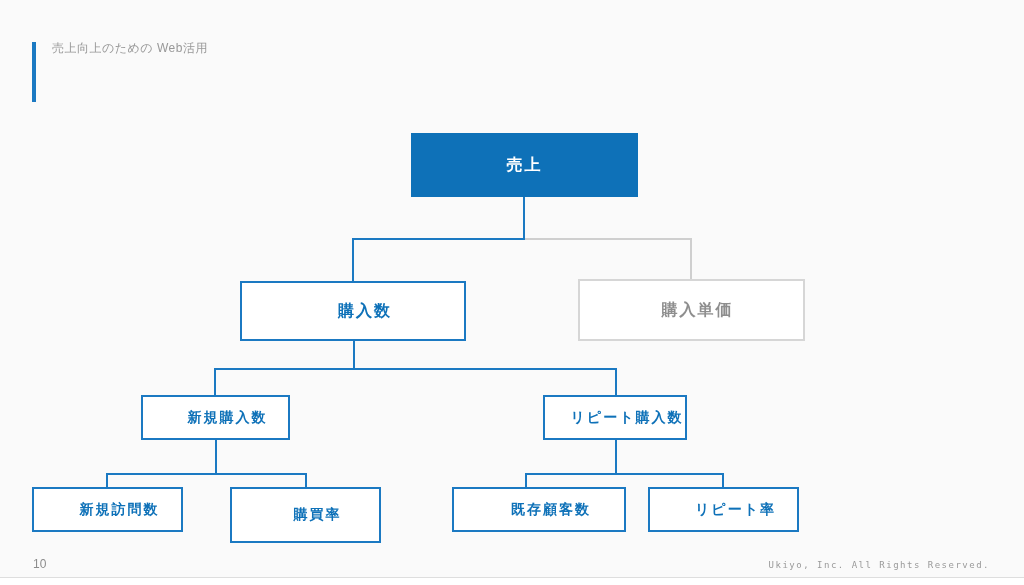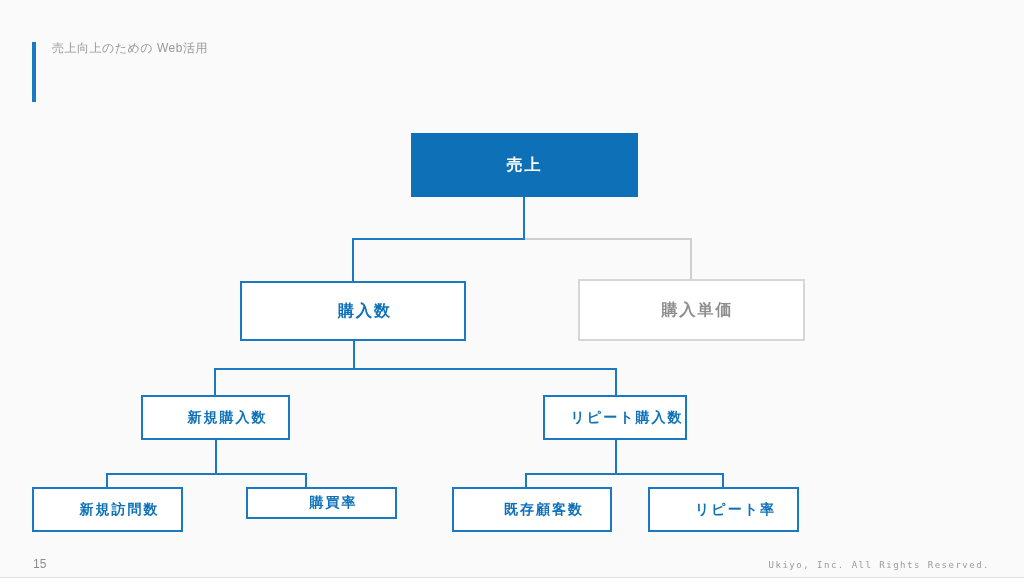--- a/index.html
+++ b/index.html
@@ -34,22 +34,22 @@
   .node.active{border:2px solid var(--line-blue);color:var(--primary-blue);padding-left:24px;}
   .node.inactive{border:2px solid var(--inactive-border);color:var(--muted-gray);}
   .node.lv2{font-size:16px;}
   .node.lv3,.node.lv4{font-size:14px;text-align:center;}
   #node-sales{left:411px;top:133px;width:227px;height:64px;}
   #node-purchase-count{left:240px;top:281px;width:226px;height:60px;}
   #node-unit-price{left:578px;top:279px;width:227px;height:62px;padding-left:12px;}
   #node-new-purchases{left:141px;top:395px;width:149px;height:45px;}
   #node-repeat-purchases{left:543px;top:395px;width:144px;height:45px;}
   #node-new-visits{left:32px;top:487px;width:151px;height:45px;}
-  #node-purchase-rate{left:230px;top:487px;width:151px;height:32px;margin-left:16px;}
-  #node-existing-customers{left:452px;top:487px;width:160px;height:45px;}
+  #node-purchase-rate{left:230px;top:487px;width:151px;height:56px;}
+  #node-existing-customers{left:452px;top:487px;width:174px;height:45px;}
   #node-repeat-rate{left:648px;top:487px;width:151px;height:45px;}
   
   .page-number{position:absolute;left:33px;top:557px;font-size:12px;color:#8c8c8c;}
   .copyright{position:absolute;right:34px;top:560px;font-size:9px;color:#9a9a9a;
     font-family:"DejaVu Sans Mono","Liberation Mono",monospace;letter-spacing:1.5px;}
 </style>
 </head>
 <body>
 
 <div class="slide">
@@ -71,15 +71,15 @@
   <div class="node lv2 inactive" id="node-unit-price">購入単価</div>
 
   <div class="node lv3 active" id="node-new-purchases">新規購入数</div>
   <div class="node lv3 active" id="node-repeat-purchases">リピート購入数</div>
 
   <div class="node lv4 active" id="node-new-visits">新規訪問数</div>
   <div class="node lv4 active" id="node-purchase-rate">購買率</div>
   <div class="node lv4 active" id="node-existing-customers">既存顧客数</div>
   <div class="node lv4 active" id="node-repeat-rate">リピート率</div>
 
-  <div class="page-number">15</div>
+  <div class="page-number">10</div>
   <div class="copyright">Ukiyo, Inc. All Rights Reserved.</div>
 </div>
 
 </body></html>

